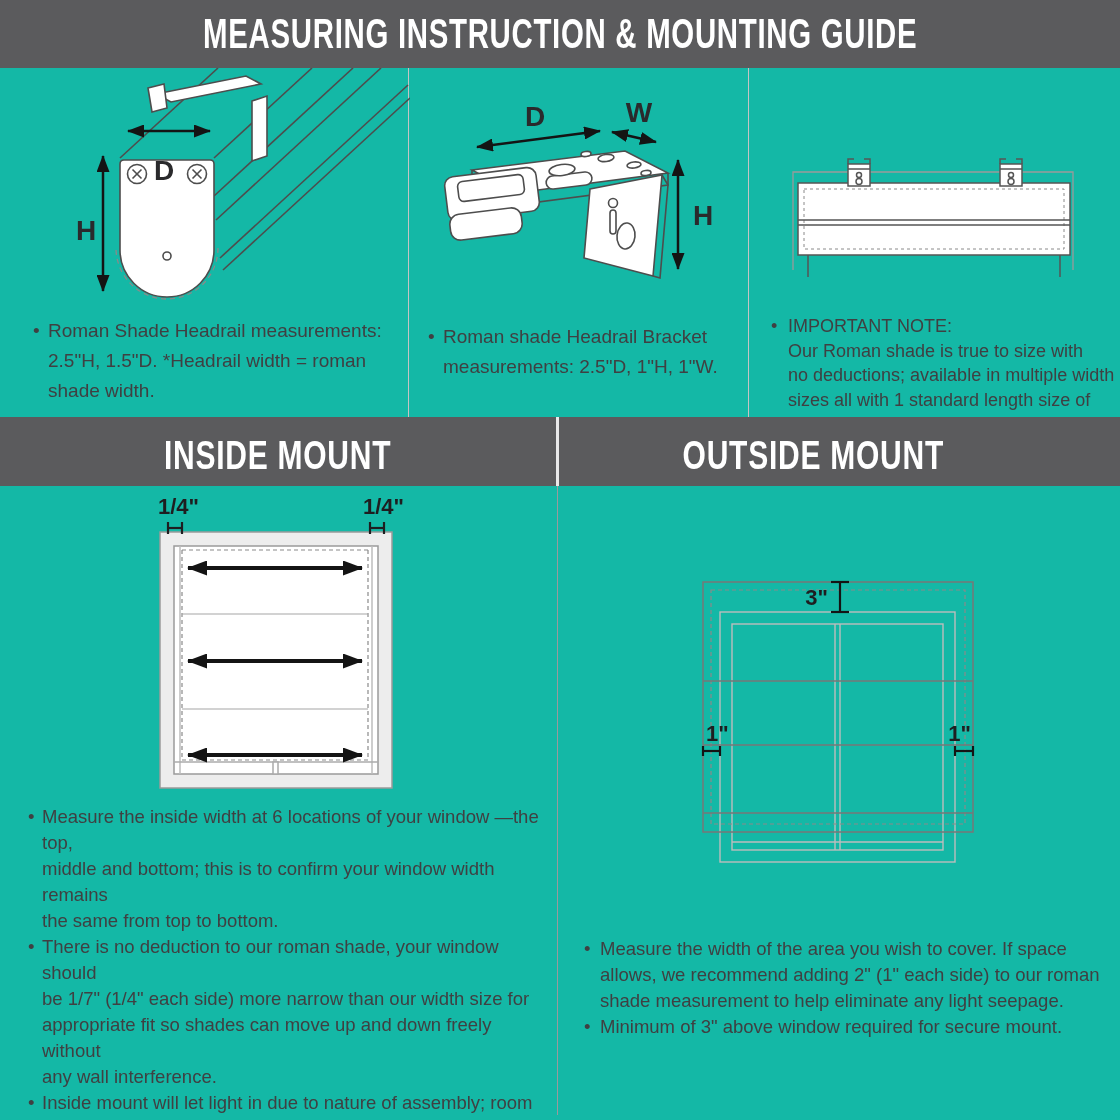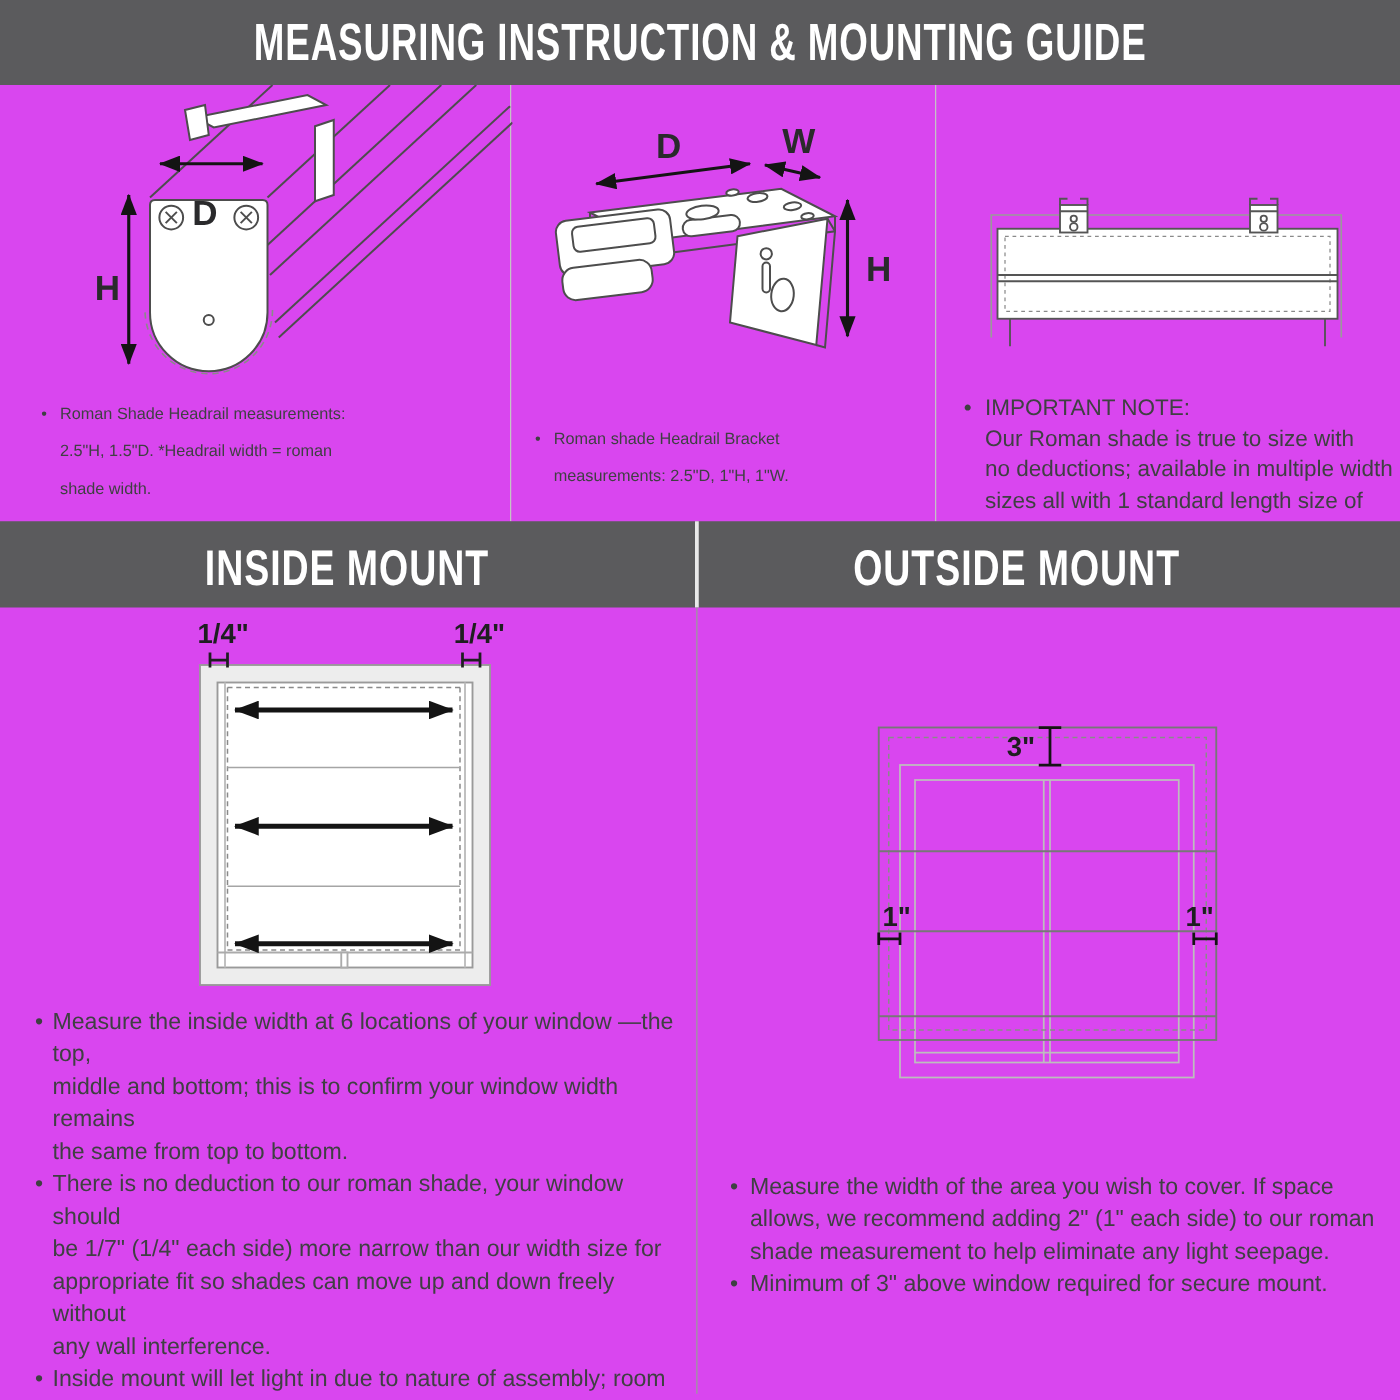--- a/index.html
+++ b/index.html
@@ -1,19 +1,19 @@
 <!DOCTYPE html>
 <html><head>
 <meta charset="utf-8">
 <style>
   * { margin:0; padding:0; box-sizing:border-box; }
   html,body { background:#fff; }
   .page {
     position:relative; width:1120px; height:1120px; overflow:hidden;
-    background:#d946ef; font-family:"Liberation Sans", sans-serif; color:#3f4042;
+    background:#14b8a6; font-family:"Liberation Sans", sans-serif; color:#3f4042;
   }
   .banner {
     position:absolute; left:0; width:1120px; background:#5b5b5d;
     display:flex; align-items:center; justify-content:center;
   }
   .banner-text {
     color:#ffffff; font-weight:bold; letter-spacing:1px; white-space:nowrap;
     display:inline-block; transform-origin:center;
   }
   .top-banner { top:0; height:68px; }
@@ -34,21 +34,21 @@
   .txt { position:absolute; }
 
   ul.bullets { list-style:none; }
   ul.bullets li, .note-title {
     position:relative; white-space:pre-line;
   }
   ul.bullets li::before, .note-title::before {
     content:"\2022"; position:absolute; left:0; top:0;
   }
 
-  .top-note { font-size:13px; line-height:30px; }
+  .top-note { font-size:19px; line-height:30px; }
   .top-note li { padding-left:15px; }
 
   .note-block { font-size:18px; line-height:24.5px; }
   .note-title { padding-left:17px; font-weight:normal; }
   .note-body { padding-left:17px; white-space:pre-line; }
 
   .mount-list { font-size:18.5px; line-height:26px; }
   #inside-list li { padding-left:14px; }
   #outside-list li { padding-left:16px; }
 
@@ -151,21 +151,21 @@
     <g stroke="#141414" stroke-width="2.5">
       <line x1="57" y1="69" x2="180" y2="53" marker-start="url(#a2s)" marker-end="url(#a2e)"></line>
       <line x1="192" y1="54" x2="236" y2="64" marker-start="url(#a2s)" marker-end="url(#a2e)"></line>
       <line x1="258" y1="82" x2="258" y2="191" marker-start="url(#a2s)" marker-end="url(#a2e)"></line>
     </g>
     <text class="dim-big" x="115" y="48" text-anchor="middle">D</text>
     <text class="dim-big" x="219" y="44" text-anchor="middle">W</text>
     <text class="dim-big" x="283" y="147" text-anchor="middle">H</text>
   </svg>
 
-  <div class="txt top-note" style="left:428px; top:336px; width:318px;">
+  <div class="txt top-note" style="left:428px; top:322px; width:318px;">
     <ul class="bullets">
       <li>Roman shade Headrail Bracket
 measurements: 2.5"D, 1"H, 1"W.</li>
     </ul>
   </div>
 
   <svg class="diag" style="left:775px; top:150px;" width="340" height="170" viewBox="0 0 340 170">
     <path d="M18,120 L18,22 L298,22 L298,120" stroke="#9a9a9a" stroke-width="1.3" fill="none"></path>
     <g stroke="#555" stroke-width="1.5" fill="none">
       <rect x="23" y="33" width="272" height="72" fill="#fff"></rect>

